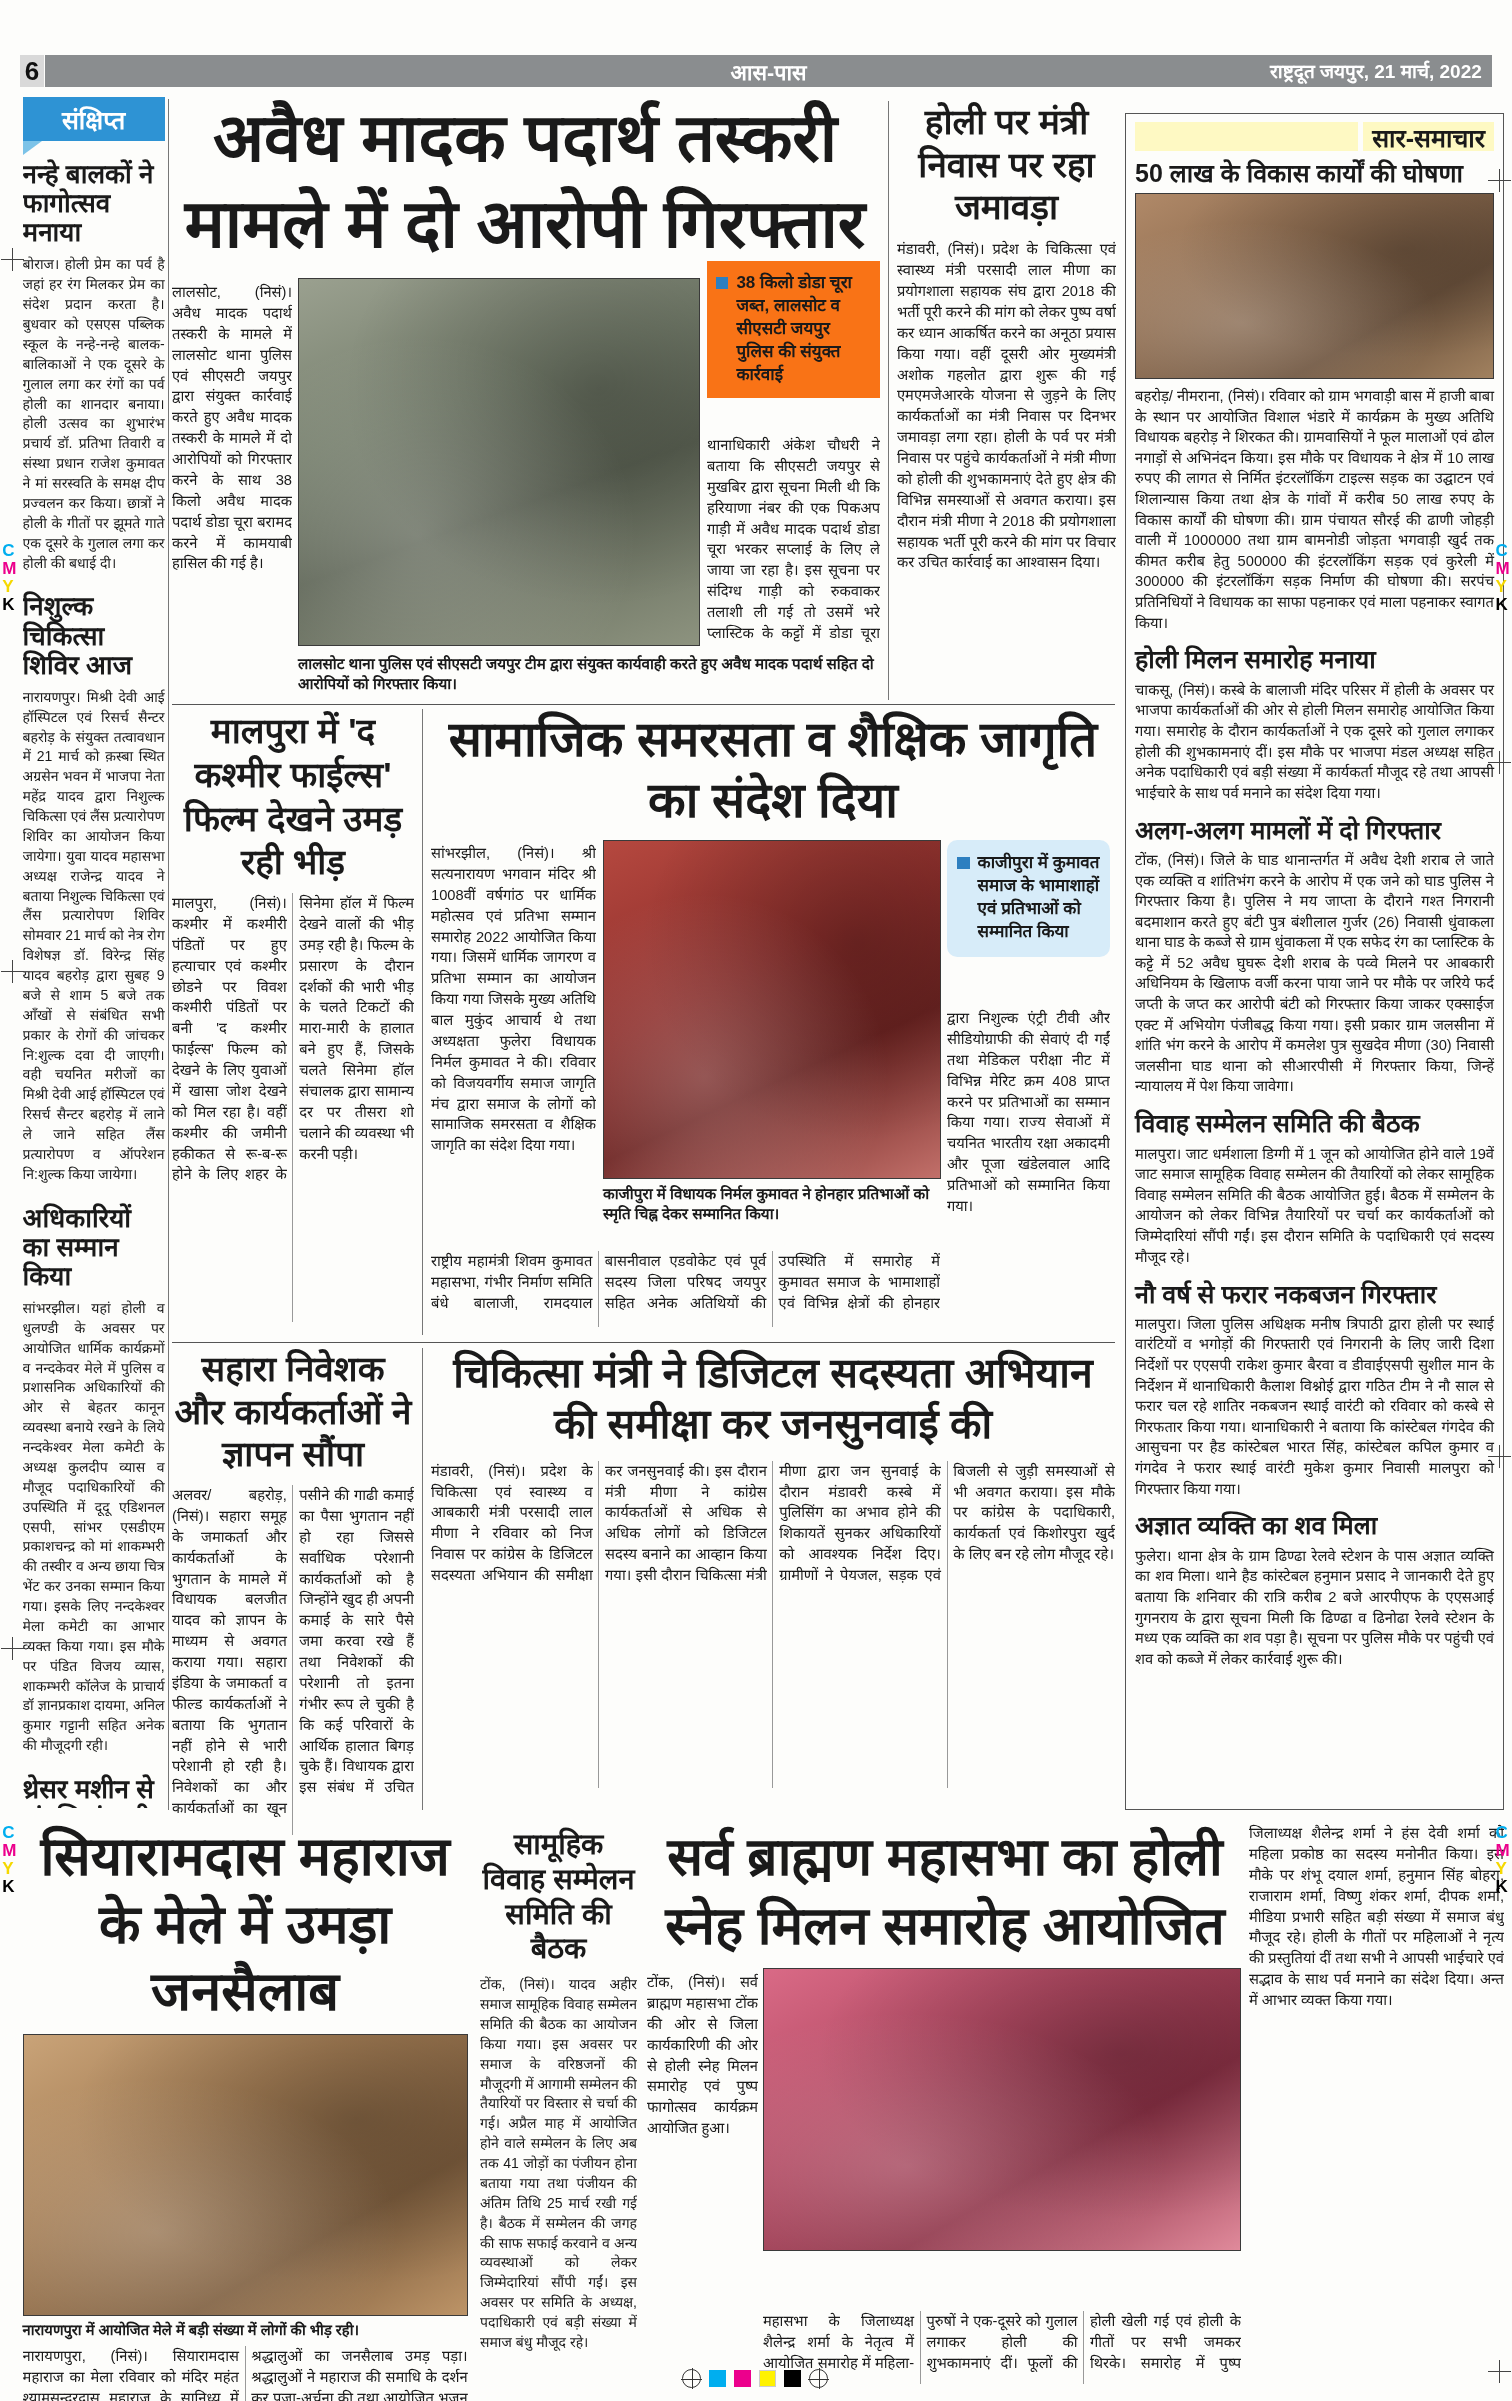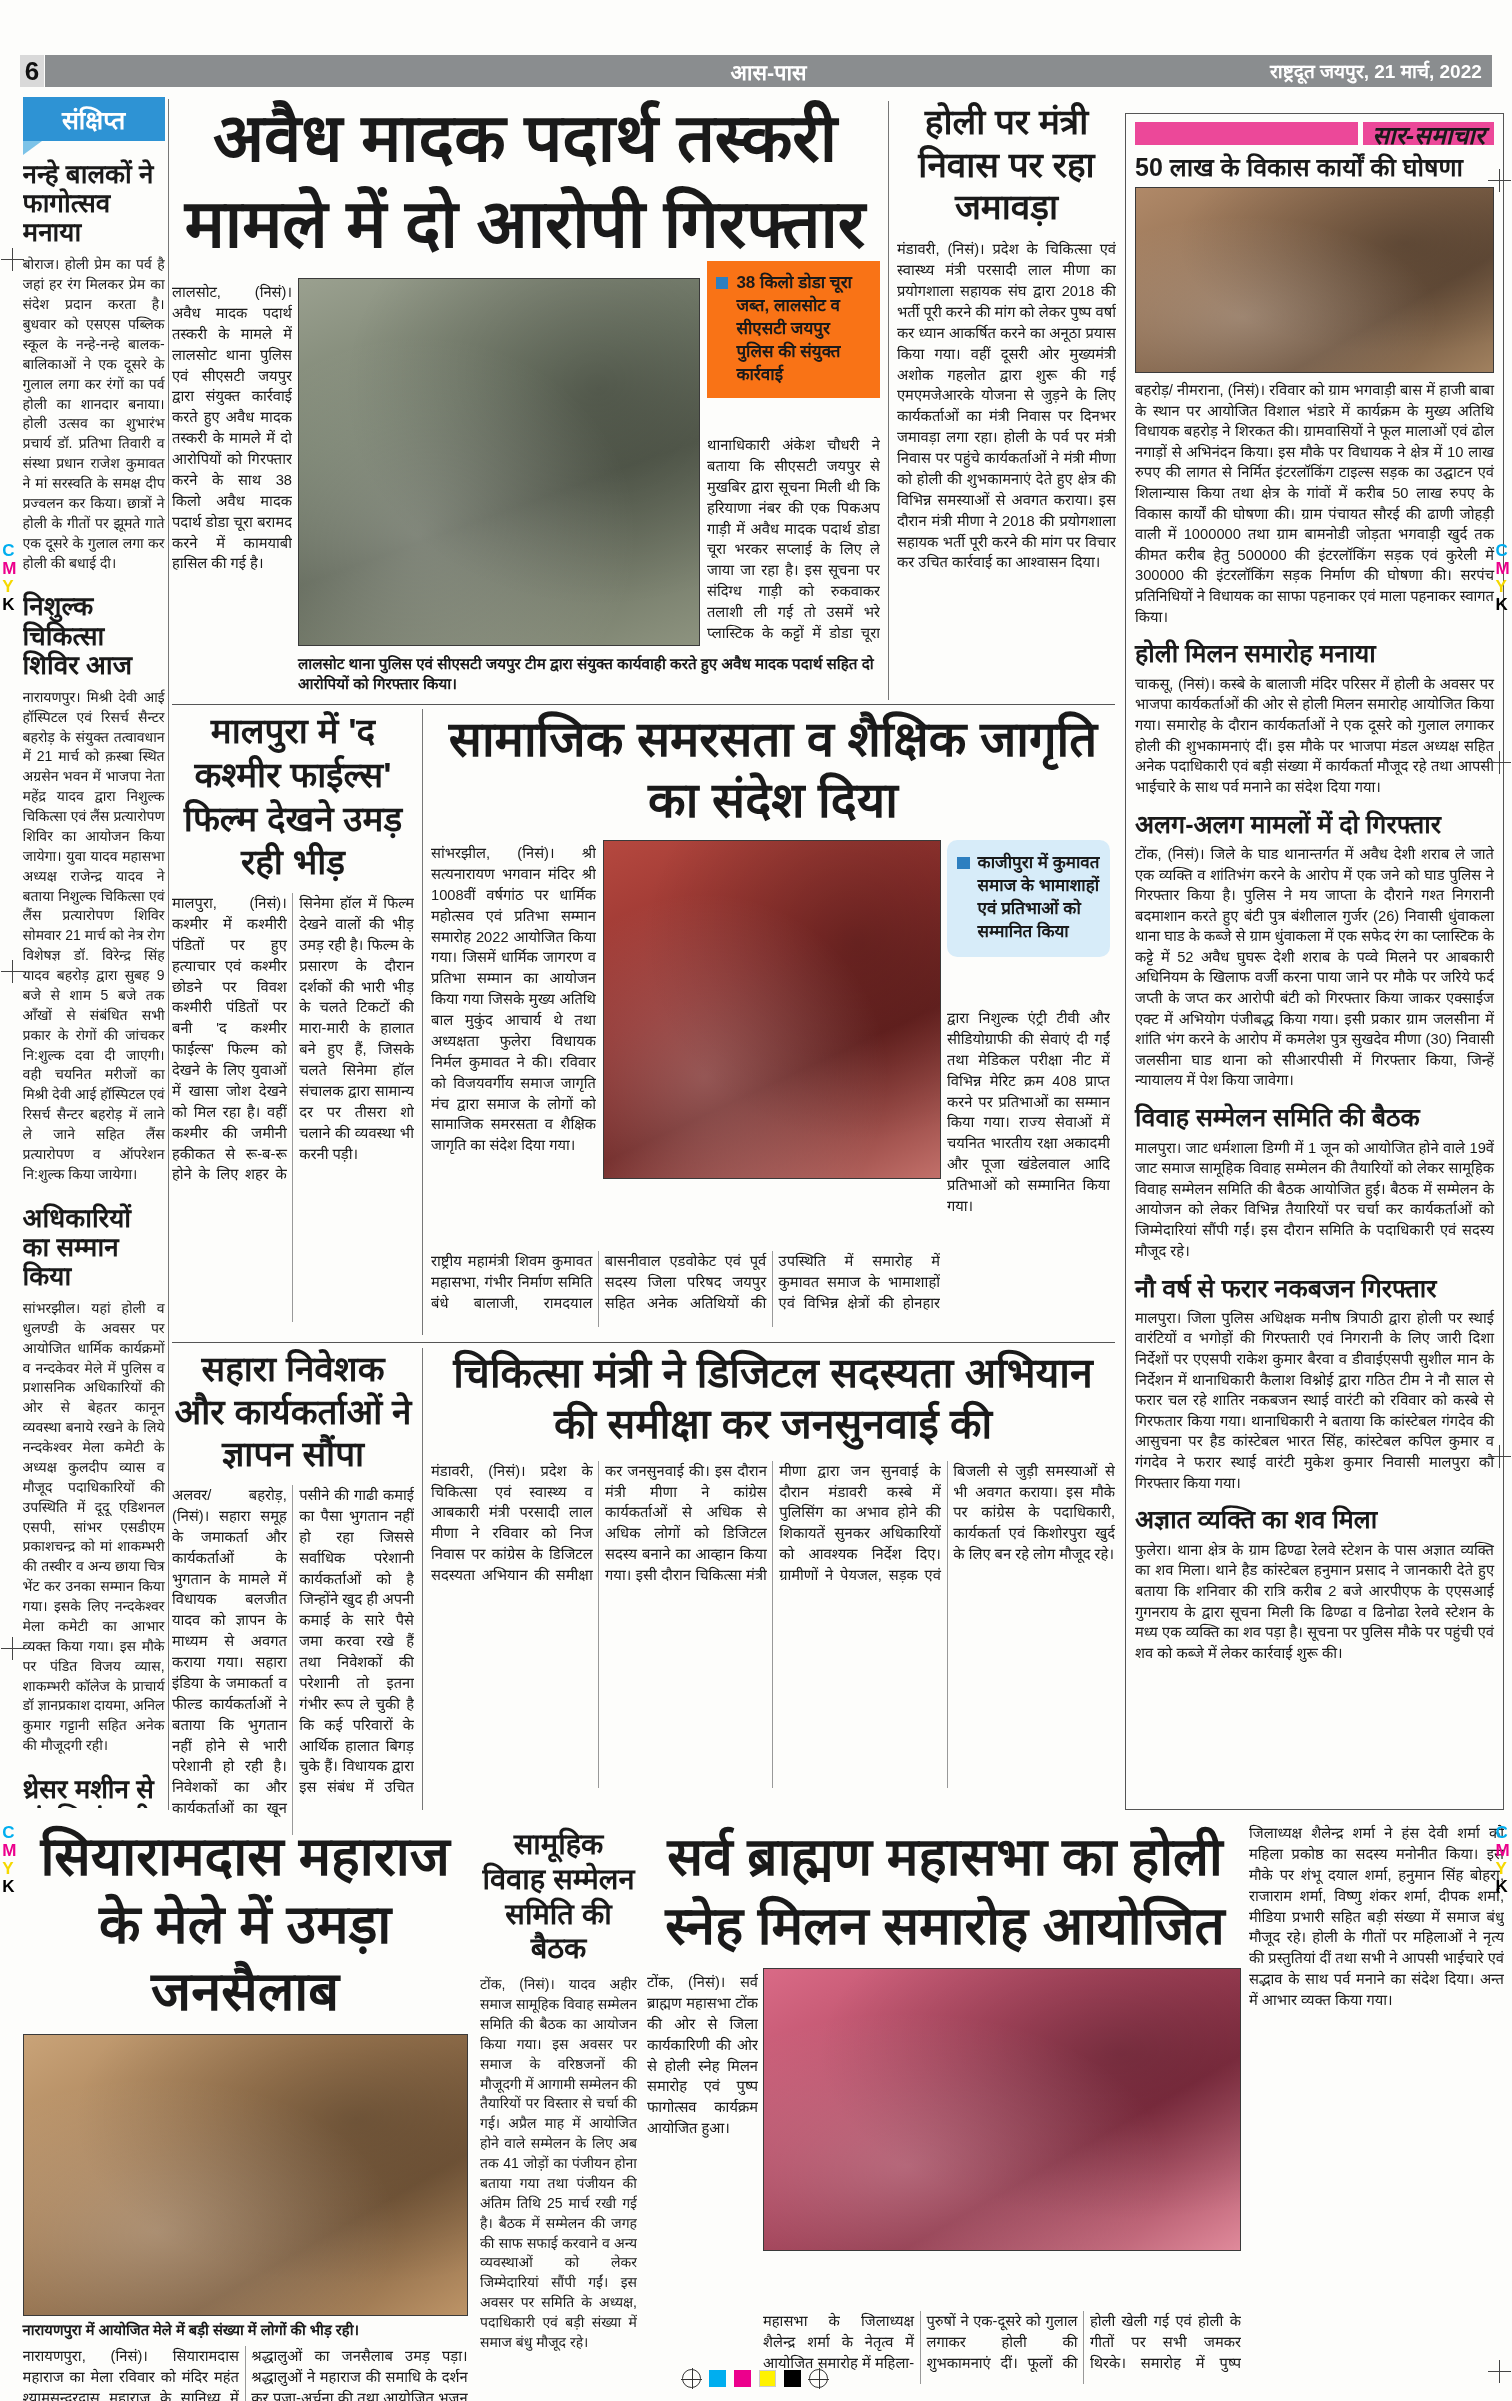--- a/index.html
+++ b/index.html
@@ -51,21 +51,21 @@
   #lead-caption { position:absolute; left:298px; top:654px; width:583px; height:45px; }
 
   
   #minister { position:absolute; left:888px; top:101px; width:228px; height:599px; border-left:0.6px solid #777; padding-left:8px; }
   #minister .head { font-size:35px; line-height:1.22; font-weight:bold; text-align:center; margin-bottom:10.2px; }
   #minister .body-text { height:435px; }
 
   
   #saar { position:absolute; left:1125px; top:113px; width:379px; height:1697px; border:1.7px solid #555; padding:8px 9px; overflow:hidden; }
   .saar-band { display:flex; gap:5.6px; margin-bottom:8px; }
-  .saar-band .chip { background:#ec4899; height:23px;font-style:italic; }
+  .saar-band .chip { background:#fef9c3; height:29px; }
   .saar-band .chip.spacer { flex:1; }
   .saar-band .chip.label { padding:0 9px; font-size:25px; font-weight:bold; display:flex; align-items:center; }
   .rail-head { font-size:25px; line-height:1.15; font-weight:bold; margin:12.4px 0 5.6px; }
   .rail-head.first { margin-top:2.3px; }
   #saar-photo { width:100%; height:186px; margin:3.4px 0 6.8px;
                 background:linear-gradient(150deg,#b08968 0%,#8c6b4f 40%,#6e543e 70%,#a1815f 100%); }
   .rail-body { font-size:14.7px; line-height:1.40; text-align:justify; }
 
   
   #film { position:absolute; left:172px; top:709px; width:242px; height:626px; }
@@ -192,20 +192,21 @@
 
   <div id="film">
     <div class="head">मालपुरा में 'द कश्मीर फाईल्स' फिल्म देखने उमड़ रही भीड़</div>
     <div class="body-text cols2">मालपुरा, (निसं)। कश्मीर में कश्मीरी पंडितों पर हुए हत्याचार एवं कश्मीर छोडने पर विवश कश्मीरी पंडितों पर बनी 'द कश्मीर फाईल्स' फिल्म को देखने के लिए युवाओं में खासा जोश देखने को मिल रहा है। वहीं कश्मीर की जमीनी हकीकत से रू-ब-रू होने के लिए शहर के सिनेमा हॉल में फिल्म देखने वालों की भीड़ उमड़ रही है। फिल्म के प्रसारण के दौरान दर्शकों की भारी भीड़ के चलते टिकटों की मारा-मारी के हालात बने हुए हैं, जिसके चलते सिनेमा हॉल संचालक द्वारा सामान्य दर पर तीसरा शो चलाने की व्यवस्था भी करनी पड़ी।</div>
   </div>
 
   <div id="harmony">
     <div class="head">सामाजिक समरसता व शैक्षिक जागृति का संदेश दिया</div>
     <div id="harmony-left" class="body-text">सांभरझील, (निसं)। श्री सत्यनारायण भगवान मंदिर श्री 1008वीं वर्षगांठ पर धार्मिक महोत्सव एवं प्रतिभा सम्मान समारोह 2022 आयोजित किया गया। जिसमें धार्मिक जागरण व प्रतिभा सम्मान का आयोजन किया गया जिसके मुख्य अतिथि बाल मुकुंद आचार्य थे तथा अध्यक्षता फुलेरा विधायक निर्मल कुमावत ने की। रविवार को विजयवर्गीय समाज जागृति मंच द्वारा समाज के लोगों को सामाजिक समरसता व शैक्षिक जागृति का संदेश दिया गया।</div>
     <div id="harmony-photo" class="photo"></div>
+    <div id="harmony-caption" class="caption">काजीपुरा में विधायक निर्मल कुमावत ने होनहार प्रतिभाओं को स्मृति चिह्न देकर सम्मानित किया।</div>
     <div id="harmony-box">
       <div class="hl-box">
         <span class="hl-bullet"></span>
         <span class="hl-text">काजीपुरा में कुमावत समाज के भामाशाहों एवं प्रतिभाओं को सम्मानित किया</span>
       </div>
     </div>
     <div id="harmony-right-text" class="body-text">द्वारा निशुल्क एंट्री टीवी और सीडियोग्राफी की सेवाएं दी गईं तथा मेडिकल परीक्षा नीट में विभिन्न मेरिट क्रम 408 प्राप्त करने पर प्रतिभाओं का सम्मान किया गया। राज्य सेवाओं में चयनित भारतीय रक्षा अकादमी और पूजा खंडेलवाल आदि प्रतिभाओं को सम्मानित किया गया।</div>
     <div id="harmony-bottom" class="body-text cols3">राष्ट्रीय महामंत्री शिवम कुमावत महासभा, गंभीर निर्माण समिति बंधे बालाजी, रामदयाल बासनीवाल एडवोकेट एवं पूर्व सदस्य जिला परिषद जयपुर सहित अनेक अतिथियों की उपस्थिति में समारोह में कुमावत समाज के भामाशाहों एवं विभिन्न क्षेत्रों की होनहार प्रतिभाओं को स्मृति चिह्न देकर सम्मानित किया गया तथा समाज में शिक्षा के प्रति जागरूकता का संदेश दिया गया। अन्त में सभी का आभार व्यक्त किया गया।</div>
   </div>
 

